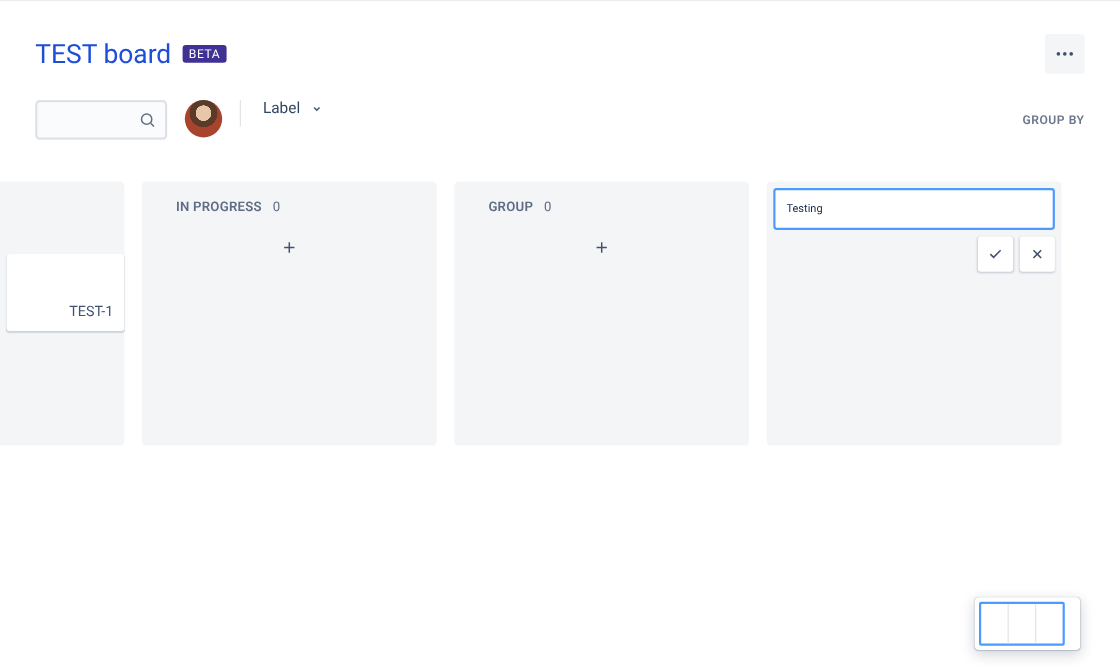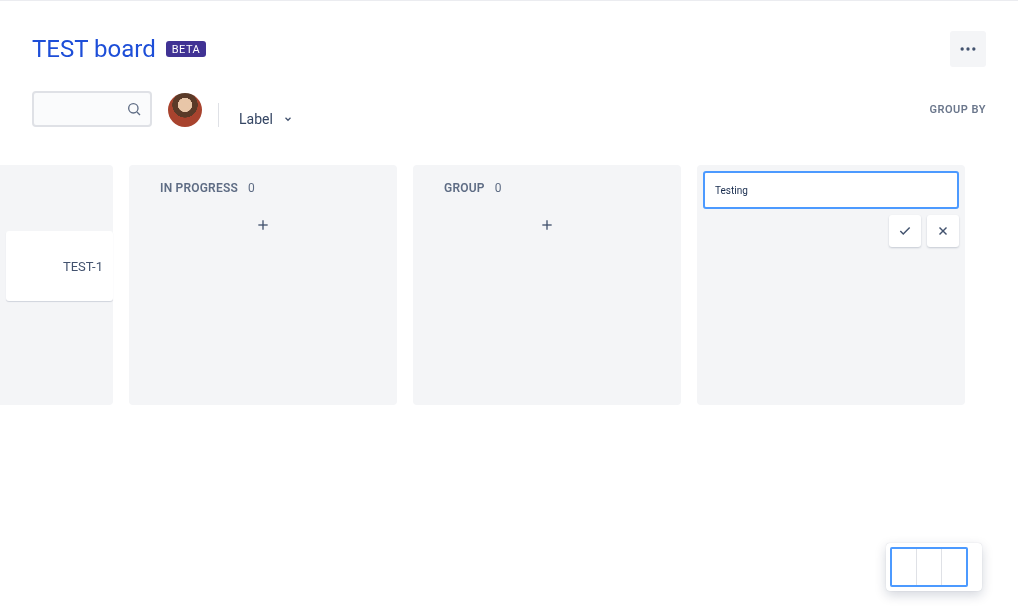--- a/index.html
+++ b/index.html
@@ -62,21 +62,21 @@
     }
     
     .toolbar {
       display: flex;
       align-items: center;
       justify-content: space-between;
       padding: 24px 32px 0 32px;
     }
     .toolbar-left {
       display: flex;
-      align-items: flex-end;
+      align-items: flex-start;
       gap: 16px;
     }
     .search-box {
       width: 120px;
       height: 36px;
       border: 2px solid #DFE1E6;
       border-radius: 4px;
       display: flex;
       align-items: center;
       justify-content: flex-end;
@@ -179,21 +179,21 @@
       padding-top: 66px;
       margin-left: -32px;
     }
     .card {
       background: #fff;
       border-radius: 3px;
       box-shadow: 0 1px 1px rgba(9,30,66,0.15);
       margin: 0 0 8px 6px;
       height: 70px;
       display: flex;
-      align-items: center;
+      align-items: flex-end;
       justify-content: flex-end;
       padding: 10px 10px;
       font-size: 13px;
       color: #42526E;
     }
     .card.selected {
       background: #DEEBFF;
       color: #0052CC;
       box-shadow: none;
     }

